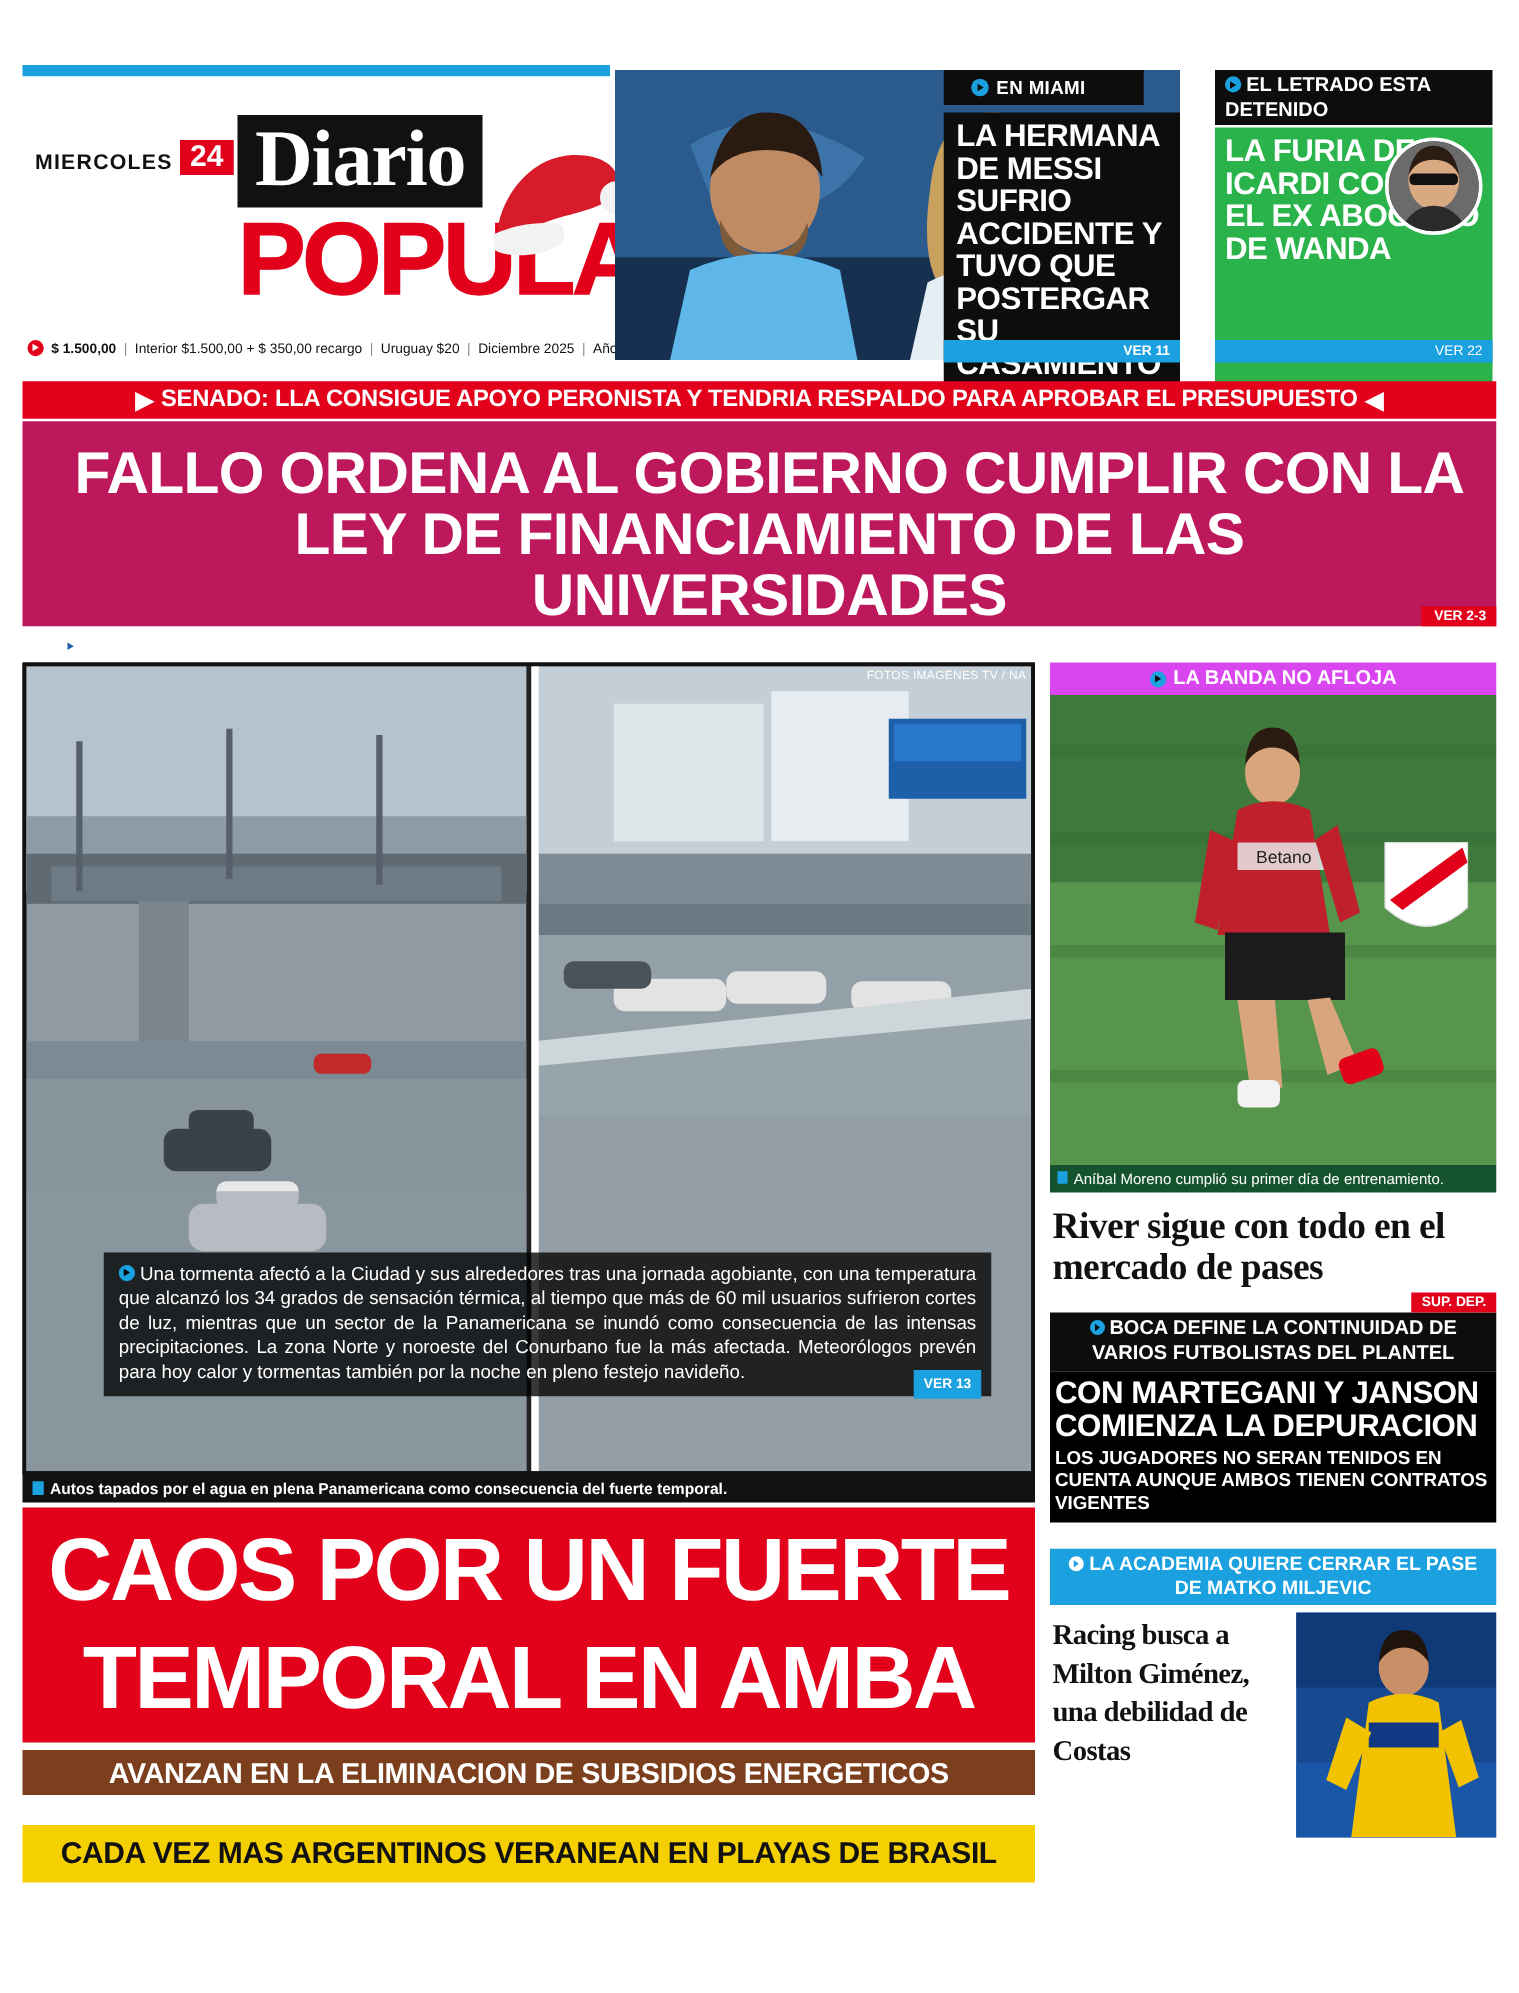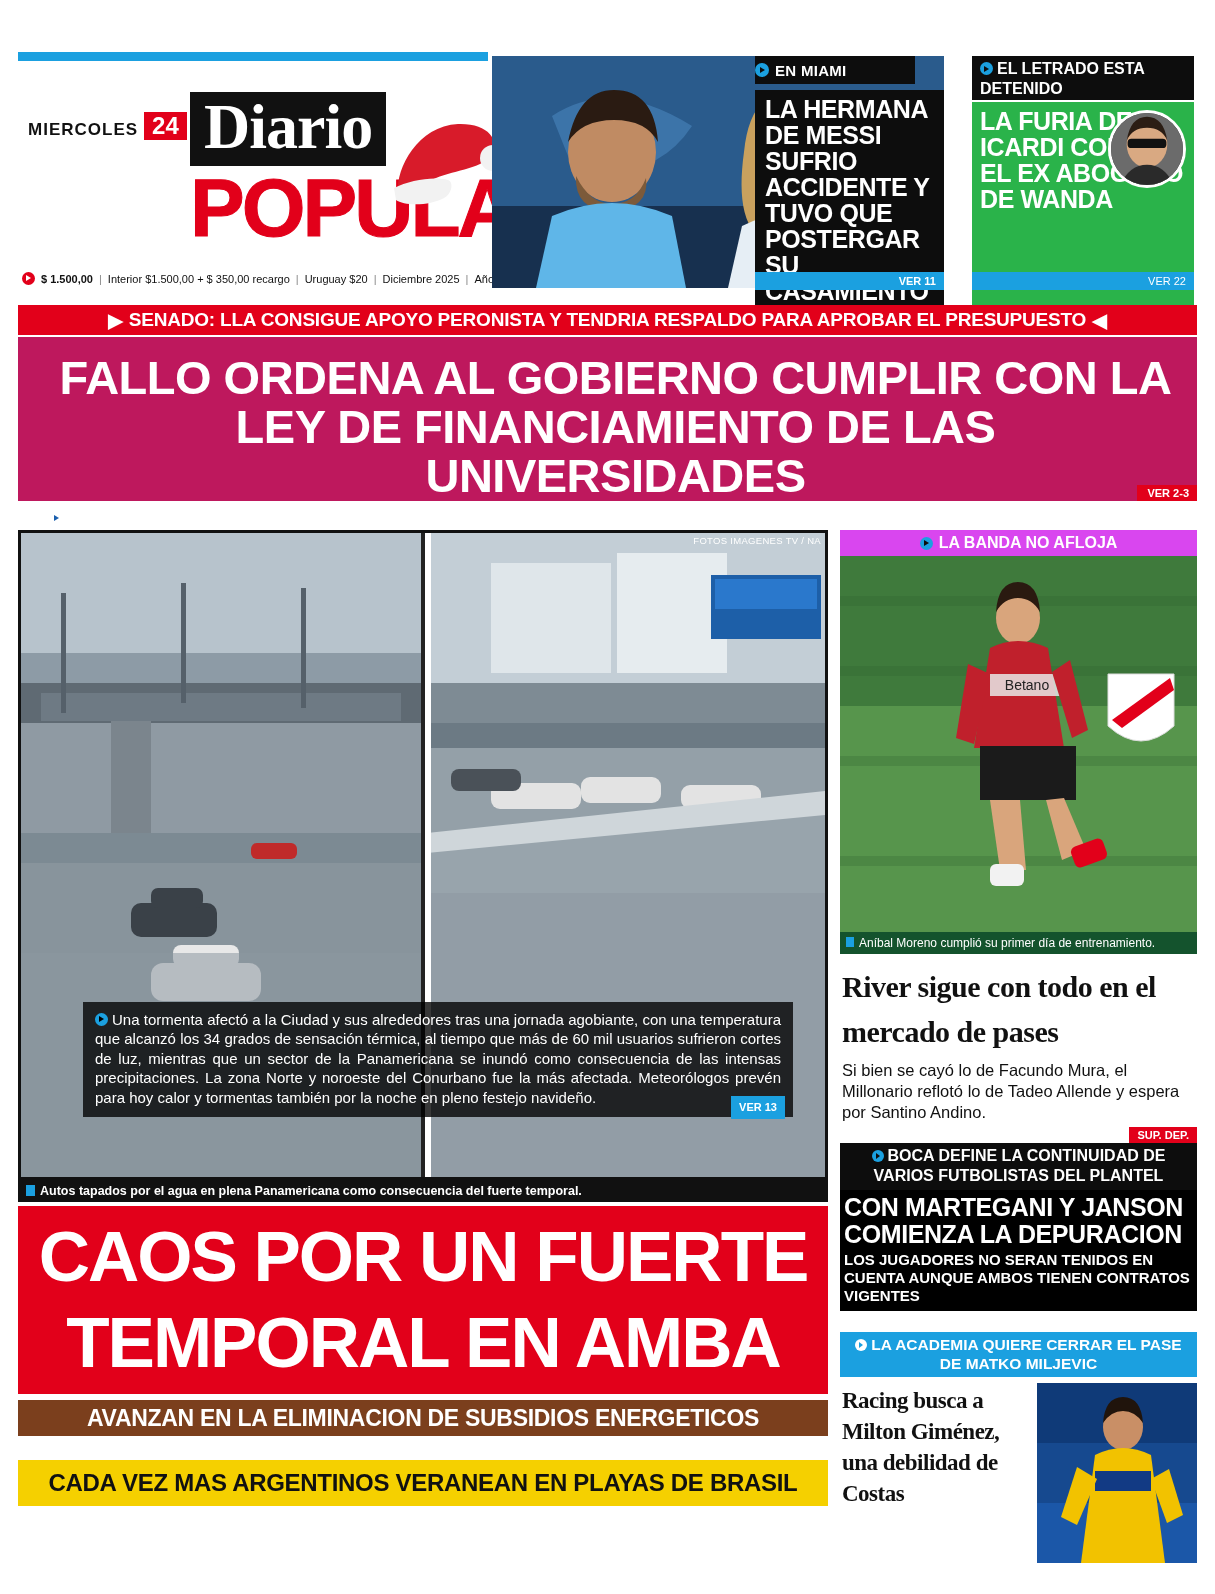--- a/index.html
+++ b/index.html
@@ -37,21 +37,21 @@
   .priceline .bullet:after { content:""; position:absolute; left:4px; top:3px; border-left:5px solid #fff;
      border-top:3.5px solid transparent; border-bottom:3.5px solid transparent; }
   .priceline b { font-weight:bold; }
   .priceline span.sep { color:#888; }
 
   
   .messi-box { position:absolute; left:492px; top:56px; width:452px; height:232px;
       background:#0e1c2e; overflow:hidden; }
   .miami-tag { position:absolute; left:755px; top:56px; width:160px; height:28px; background:#0d0d0d;
       color:#fff; font-weight:bold; font-size:15px; display:flex; align-items:center; gap:6px;
-      padding-left:0; letter-spacing:.3px; }
+      padding-left:22px; letter-spacing:.3px; }
   .miami-tag .dot { width:14px; height:14px; border-radius:50%; background:#1ba0e0; position:relative; }
   .miami-tag .dot:after { content:""; position:absolute; left:4.5px; top:3.5px; border-left:5px solid #0d0d0d;
       border-top:3.5px solid transparent; border-bottom:3.5px solid transparent; }
   .messi-head { position:absolute; left:755px; top:90px; width:189px; min-height:170px; background:#0d0d0d;
       color:#fff; padding:6px 8px 8px 10px; font-weight:bold; font-size:25px; line-height:26px;
       letter-spacing:-.4px; }
   .ver11 { position:absolute; left:755px; top:272px; width:189px; height:18px; background:#1ba0e0;
       color:#fff; font-size:11px; font-weight:bold; text-align:right; padding-right:8px; line-height:18px; }
 
   
@@ -118,21 +118,21 @@
   .rcol { position:absolute; left:840px; top:530px; width:357px; }
   .banda-tag { width:357px; height:26px; background:#d946ef; color:#fff; font-weight:bold; font-size:16px;
       display:flex; align-items:center; justify-content:center; gap:6px; }
   .banda-tag .dot { width:13px; height:13px; border-radius:50%; background:#1ba0e0; position:relative; }
   .banda-tag .dot:after { content:""; position:absolute; left:4px; top:3.5px; border-left:5px solid #0d0d0d;
       border-top:3px solid transparent; border-bottom:3px solid transparent; }
   .river-photo { width:357px; height:376px; background:#4f7a3c; position:relative; overflow:hidden; }
   .river-cap { width:357px; height:22px; background:#14532d; color:#fff; font-size:12px; line-height:22px;
       padding-left:6px; }
   .river-cap .flag { display:inline-block; width:8px; height:10px; background:#1ba0e0; margin-right:5px; }
-  .river-head { font-family:"Liberation Serif", serif; font-weight:bold; font-size:30px; line-height:45px;
+  .river-head { font-family:"Liberation Serif", serif; font-weight:bold; font-size:30px; line-height:33px;
       padding:10px 2px 0 2px; color:#111; letter-spacing:-.5px; }
   .river-body { font-size:16.5px; line-height:21px; padding:6px 2px 0 2px; color:#111; }
   .supdep { margin-top:4px; background:#e2001a; color:#fff; font-size:11px; font-weight:bold;
       padding:2px 8px; float:right; }
   .boca-tag { clear:both; margin-top:6px; width:357px; background:#0d0d0d; color:#fff; font-weight:bold;
       font-size:16px; line-height:20px; text-align:center; padding:3px 4px 4px 4px; }
   .boca-tag .dot { width:12px; height:12px; border-radius:50%; background:#1ba0e0; display:inline-block;
       position:relative; margin-right:4px; vertical-align:-1px; }
   .boca-tag .dot:after { content:""; position:absolute; left:4px; top:3px; border-left:4.5px solid #0d0d0d;
       border-top:3px solid transparent; border-bottom:3px solid transparent; }
@@ -359,21 +359,20 @@
           <path d="M230 104 l18 70 l-16 8 l-20 -66z" fill="#c0202c"></path>
         </g>
       </svg>
     </div>
 
     <div class="river-cap">
       <span class="flag"></span><span>Aníbal Moreno cumplió su primer día de entrenamiento.</span>
     </div>
 
     <div class="river-head">River sigue con todo en el mercado de pases</div>
-    <div class="river-body">Si bien se cayó lo de Facundo Mura, el Millonario reflotó lo de Tadeo Allende y espera por Santino Andino.</div>
     <div class="supdep">SUP. DEP.</div>
 
     <div class="boca-tag">
       <span class="dot"></span><span>BOCA DEFINE LA CONTINUIDAD DE VARIOS FUTBOLISTAS DEL PLANTEL</span>
     </div>
     <div class="boca-blue">
       <div class="h">CON MARTEGANI Y JANSON COMIENZA LA DEPURACION</div>
       <div class="s">LOS JUGADORES NO SERAN TENIDOS EN CUENTA AUNQUE AMBOS TIENEN CONTRATOS VIGENTES</div>
     </div>
 

